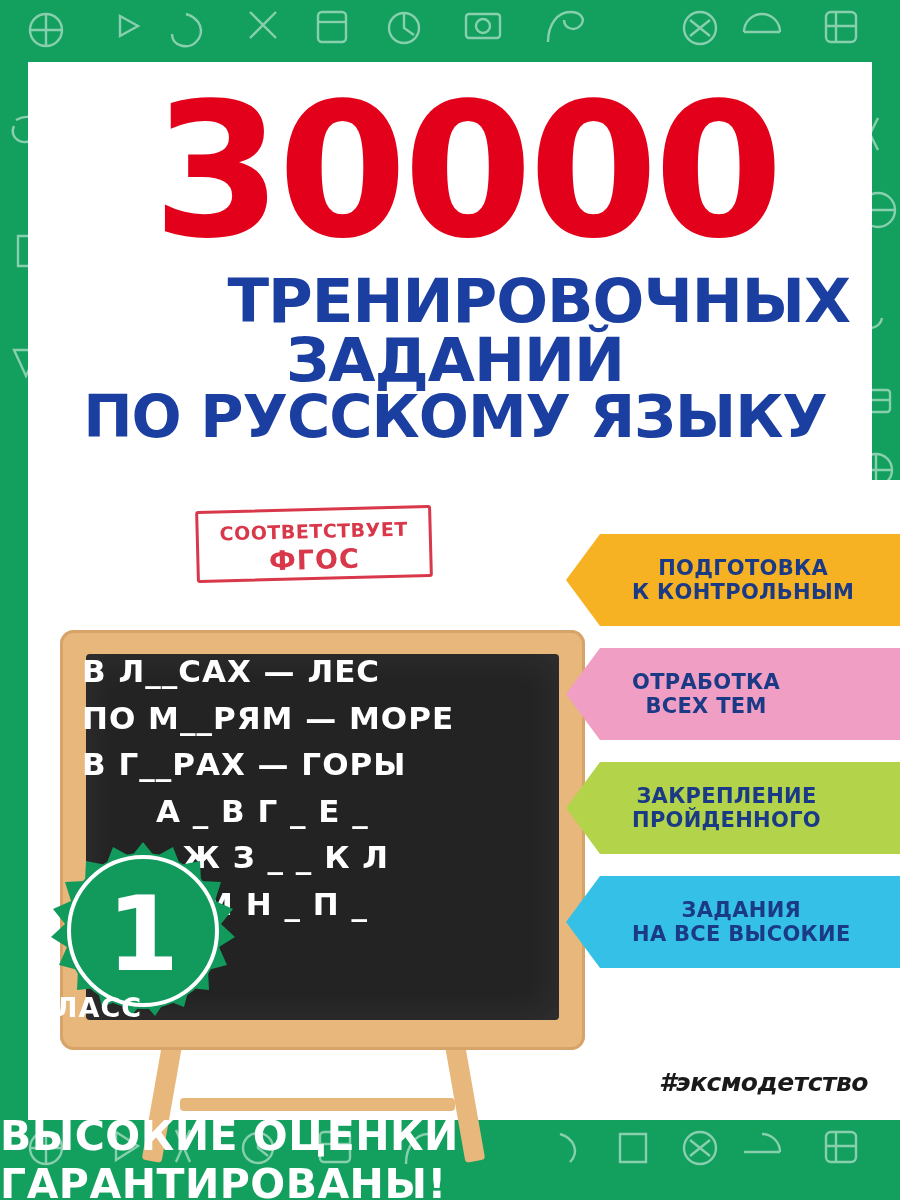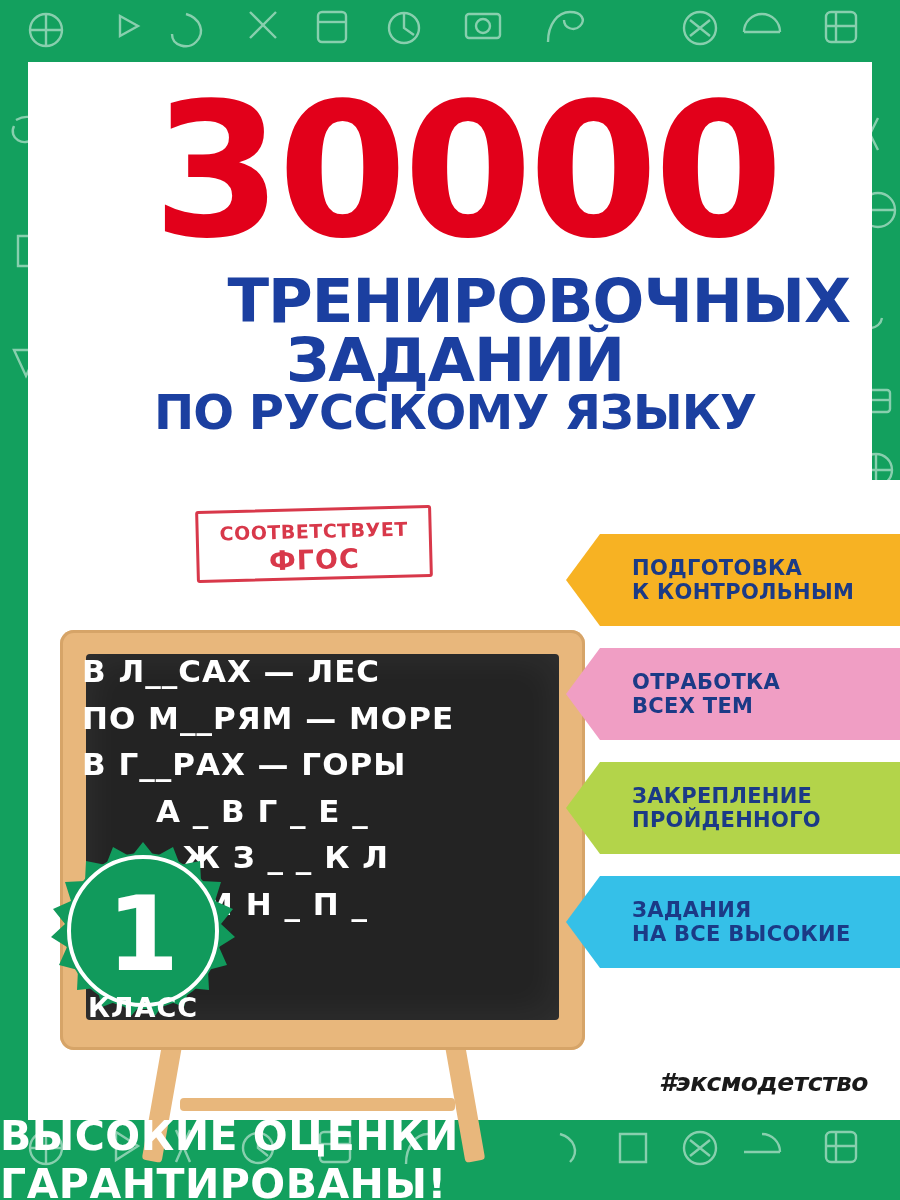--- a/index.html
+++ b/index.html
@@ -70,21 +70,21 @@
     top: 272px;
     width: 790px;
     text-align: center;
     color: #1b3fa0;
     font-family: "DejaVu Sans", sans-serif;
     font-weight: bold;
     line-height: 0.96;
   }
   .sub1 { font-size: 61px; letter-spacing: -1px; text-align: right; }
   .sub2 { font-size: 61px; letter-spacing: -1px; }
-  .sub3 { font-size: 48px; letter-spacing: -1px; }
+  .sub3 { font-size: 59px; letter-spacing: -1px; }
 
   
   .stamp {
     position: absolute;
     left: 196px;
     top: 508px;
     width: 236px;
     height: 72px;
     border: 3px solid #d8384a;
     border-radius: 3px;
@@ -165,21 +165,20 @@
     text-align: center;
     color: #ffffff;
     font-family: "DejaVu Sans", sans-serif;
     font-weight: bold;
     font-size: 104px;
     line-height: 1;
   }
   .badge .cls {
     position: absolute;
     left: 0; top: 152px; width: 222px;
-    text-align: center;
     color: #ffffff;
     font-family: "DejaVu Sans", sans-serif;
     font-weight: bold;
     font-size: 27px;
     letter-spacing: 1px;
   }
 
   
   .ribbons {
     position: absolute;
@@ -195,20 +194,21 @@
     align-items: center;
     padding-left: 66px;
     box-sizing: border-box;
     color: #1b3a86;
     font-family: "DejaVu Sans", sans-serif;
     font-weight: bold;
     font-size: 21px;
     line-height: 1.15;
     letter-spacing: 0.3px;
     clip-path: polygon(34px 0, 100% 0, 100% 100%, 34px 100%, 0 50%);
+    text-align: center;
   }
   .ribbon.r1 { background: #f7b223; }
   .ribbon.r2 { background: #f09ec4; }
   .ribbon.r3 { background: #b3d44a; }
   .ribbon.r4 { background: #35c0e8; }
 
   
   .imprint {
     position: absolute;
     right: 32px;

